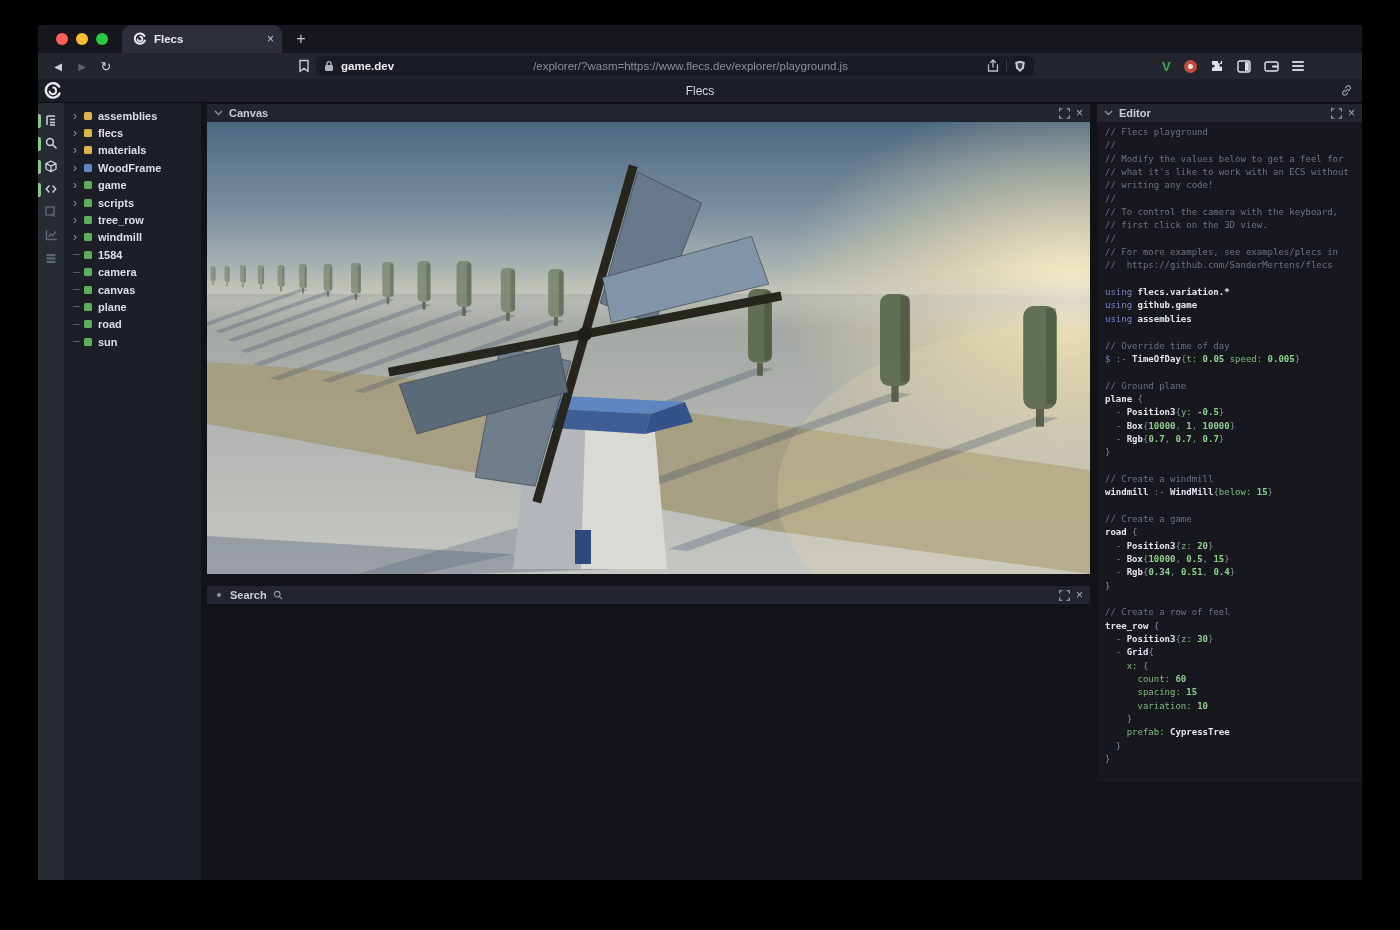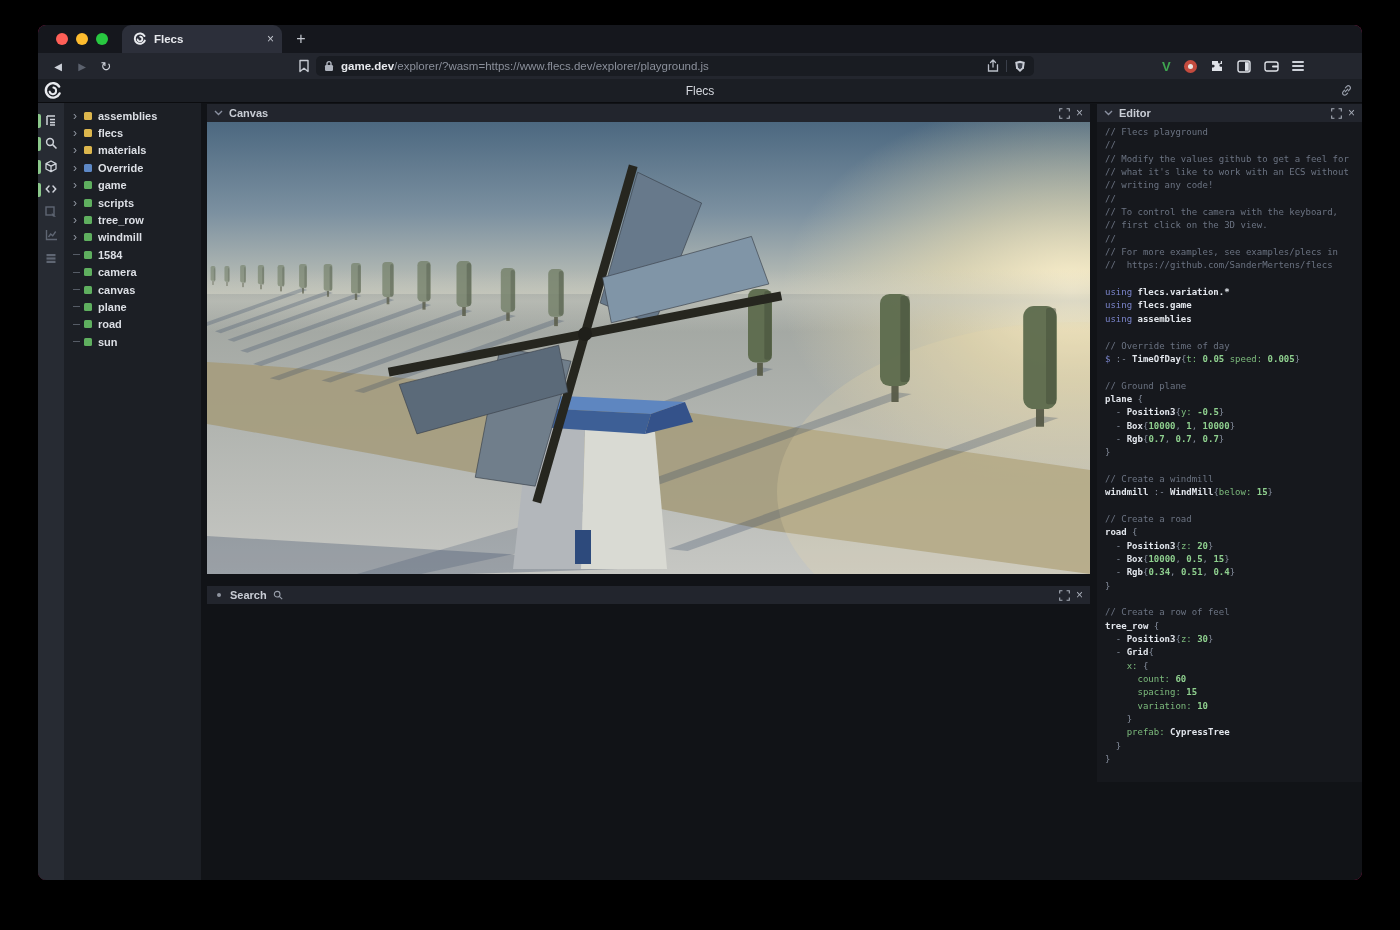--- a/index.html
+++ b/index.html
@@ -1,20 +1,20 @@
 <!DOCTYPE html>
 <html><head>
 <meta charset="utf-8">
 <style>
   * { margin:0; padding:0; box-sizing:border-box; }
   html,body { width:1400px; height:930px; background:#000; overflow:hidden;
               font-family:"Liberation Sans", sans-serif; }
   .stage { position:relative; width:1400px; height:930px; background:#000; }
   .window { position:absolute; left:38px; top:25px; width:1324px; height:855px;
-            background:#be185d; border-radius:8px; overflow:hidden; }
+            background:#be185d; border-radius:0; overflow:hidden; }
 
   
   .tabbar { height:28px; background:#15171d; display:flex; align-items:flex-end; }
   .lights { display:flex; gap:8px; align-items:center; height:28px; padding:0 14px 0 18px; }
   .light { width:12px; height:12px; border-radius:50%; }
   .light.r { background:#ff5f57; } .light.y { background:#febc2e; } .light.g { background:#28c840; }
   .tab { width:160px; height:28px; background:#2c2f3a; border-radius:9px 9px 0 0;
          display:flex; align-items:center; gap:7px; padding:0 8px 0 11px; }
   .favicon { width:14px; height:14px; flex:0 0 auto; }
   .tab-title { flex:1; color:#e7e9ed; font-size:11.5px; font-weight:bold; }
@@ -24,21 +24,21 @@
 
   .navbar { height:26px; background:#23262e; display:flex; align-items:center; padding:0 10px; }
   .navbtn { width:20px; text-align:center; font-size:10px; color:#cdd1d9; margin-right:4px; }
   .navbtn.dim { color:#5b616d; }
   .navbtn.reload { font-size:13px; }
   .bmk { margin:0 6px 0 178px; }
   .urlfield { width:718px; height:20px; background:#191c22; border-radius:5px;
               display:flex; align-items:center; padding:0 8px; }
   .urlfield .lock { margin-right:7px; }
   .url-host { color:#e8eaee; font-size:11.5px; font-weight:bold; white-space:pre; }
-  .url-path { color:#8b909b; font-size:11.5px; white-space:pre; flex:1; overflow:hidden; }
+  .url-path { color:#8b909b; font-size:11.5px; white-space:pre; flex:1; overflow:hidden;text-align:center; }
   .url-div { width:1px; height:12px; background:#3a3f4a; margin:0 7px; }
   .chromeicons { display:flex; align-items:center; gap:13px; margin-left:128px; }
   .ext-v { color:#3fa650; font-weight:bold; font-size:13px; }
   .ext-red { width:13px; height:13px; border-radius:50%; background:#c44b3e; position:relative; }
   .ext-red::after{ content:""; position:absolute; left:4px; top:4px; width:5px; height:5px;
                    border-radius:50%; background:#e9e4e1; }
   .menu { display:flex; flex-direction:column; gap:2.5px; }
   .menu span { display:block; width:12px; height:1.8px; background:#ccd0d8; border-radius:1px; }
 
   
@@ -248,21 +248,21 @@
               <span class="lbl">flecs</span>
             </div>
             <div class="trow">
               <span class="arr">›</span>
               <span class="sq" style="background:#dcb64d"></span>
               <span class="lbl">materials</span>
             </div>
             <div class="trow">
               <span class="arr">›</span>
               <span class="sq" style="background:#5d88c6"></span>
-              <span class="lbl">Override</span>
+              <span class="lbl">WoodFrame</span>
             </div>
             <div class="trow">
               <span class="arr">›</span>
               <span class="sq" style="background:#5faf5f"></span>
               <span class="lbl">game</span>
             </div>
             <div class="trow">
               <span class="arr">›</span>
               <span class="sq" style="background:#5faf5f"></span>
               <span class="lbl">scripts</span>
@@ -523,48 +523,48 @@
             <span>
               <svg width="11" height="11" viewBox="0 0 16 16">
                     <path d="M1 5V1h4M11 1h4v4M15 11v4h-4M5 15H1v-4" fill="none" stroke="#a8aeb9" stroke-width="1.6"></path>
                   </svg>
             </span>
             <span class="px">×</span>
           </div>
           <div class="editorbody" id="editorbody">
                 <div class="cl"><span class="tk-c">// Flecs playground</span></div>
                 <div class="cl"><span class="tk-c">//</span></div>
-                <div class="cl"><span class="tk-c">// Modify the values github to get a feel for</span></div>
+                <div class="cl"><span class="tk-c">// Modify the values below to get a feel for</span></div>
                 <div class="cl"><span class="tk-c">// what it's like to work with an ECS without</span></div>
                 <div class="cl"><span class="tk-c">// writing any code!</span></div>
                 <div class="cl"><span class="tk-c">//</span></div>
                 <div class="cl"><span class="tk-c">// To control the camera with the keyboard,</span></div>
                 <div class="cl"><span class="tk-c">// first click on the 3D view.</span></div>
                 <div class="cl"><span class="tk-c">//</span></div>
                 <div class="cl"><span class="tk-c">// For more examples, see examples/plecs in</span></div>
                 <div class="cl"><span class="tk-c">//  https://github.com/SanderMertens/flecs</span></div>
                 <div class="cl">&nbsp;</div>
                 <div class="cl"><span class="tk-k">using </span><span class="tk-i">flecs.variation.*</span></div>
-                <div class="cl"><span class="tk-k">using </span><span class="tk-i">flecs.game</span></div>
+                <div class="cl"><span class="tk-k">using </span><span class="tk-i">github.game</span></div>
                 <div class="cl"><span class="tk-k">using </span><span class="tk-i">assemblies</span></div>
                 <div class="cl">&nbsp;</div>
                 <div class="cl"><span class="tk-c">// Override time of day</span></div>
                 <div class="cl"><span class="tk-k">$ </span><span class="tk-p">:- </span><span class="tk-i">TimeOfDay</span><span class="tk-p">{</span><span class="tk-g">t: </span><span class="tk-n">0.05 </span><span class="tk-g">speed: </span><span class="tk-n">0.005</span><span class="tk-p">}</span></div>
                 <div class="cl">&nbsp;</div>
                 <div class="cl"><span class="tk-c">// Ground plane</span></div>
                 <div class="cl"><span class="tk-i">plane </span><span class="tk-p">{</span></div>
                 <div class="cl"><span class="tk-p">  - </span><span class="tk-i">Position3</span><span class="tk-p">{</span><span class="tk-g">y: </span><span class="tk-n">-0.5</span><span class="tk-p">}</span></div>
                 <div class="cl"><span class="tk-p">  - </span><span class="tk-i">Box</span><span class="tk-p">{</span><span class="tk-n">10000</span><span class="tk-p">, </span><span class="tk-n">1</span><span class="tk-p">, </span><span class="tk-n">10000</span><span class="tk-p">}</span></div>
                 <div class="cl"><span class="tk-p">  - </span><span class="tk-i">Rgb</span><span class="tk-p">{</span><span class="tk-n">0.7</span><span class="tk-p">, </span><span class="tk-n">0.7</span><span class="tk-p">, </span><span class="tk-n">0.7</span><span class="tk-p">}</span></div>
                 <div class="cl"><span class="tk-p">}</span></div>
                 <div class="cl">&nbsp;</div>
                 <div class="cl"><span class="tk-c">// Create a windmill</span></div>
                 <div class="cl"><span class="tk-i">windmill </span><span class="tk-p">:- </span><span class="tk-i">WindMill</span><span class="tk-p">{</span><span class="tk-g">below: </span><span class="tk-n">15</span><span class="tk-p">}</span></div>
                 <div class="cl">&nbsp;</div>
-                <div class="cl"><span class="tk-c">// Create a road</span></div>
+                <div class="cl"><span class="tk-c">// Create a game</span></div>
                 <div class="cl"><span class="tk-i">road </span><span class="tk-p">{</span></div>
                 <div class="cl"><span class="tk-p">  - </span><span class="tk-i">Position3</span><span class="tk-p">{</span><span class="tk-g">z: </span><span class="tk-n">20</span><span class="tk-p">}</span></div>
                 <div class="cl"><span class="tk-p">  - </span><span class="tk-i">Box</span><span class="tk-p">{</span><span class="tk-n">10000</span><span class="tk-p">, </span><span class="tk-n">0.5</span><span class="tk-p">, </span><span class="tk-n">15</span><span class="tk-p">}</span></div>
                 <div class="cl"><span class="tk-p">  - </span><span class="tk-i">Rgb</span><span class="tk-p">{</span><span class="tk-n">0.34</span><span class="tk-p">, </span><span class="tk-n">0.51</span><span class="tk-p">, </span><span class="tk-n">0.4</span><span class="tk-p">}</span></div>
                 <div class="cl"><span class="tk-p">}</span></div>
                 <div class="cl">&nbsp;</div>
                 <div class="cl"><span class="tk-c">// Create a row of feel</span></div>
                 <div class="cl"><span class="tk-i">tree_row </span><span class="tk-p">{</span></div>
                 <div class="cl"><span class="tk-p">  - </span><span class="tk-i">Position3</span><span class="tk-p">{</span><span class="tk-g">z: </span><span class="tk-n">30</span><span class="tk-p">}</span></div>
                 <div class="cl"><span class="tk-p">  - </span><span class="tk-i">Grid</span><span class="tk-p">{</span></div>

